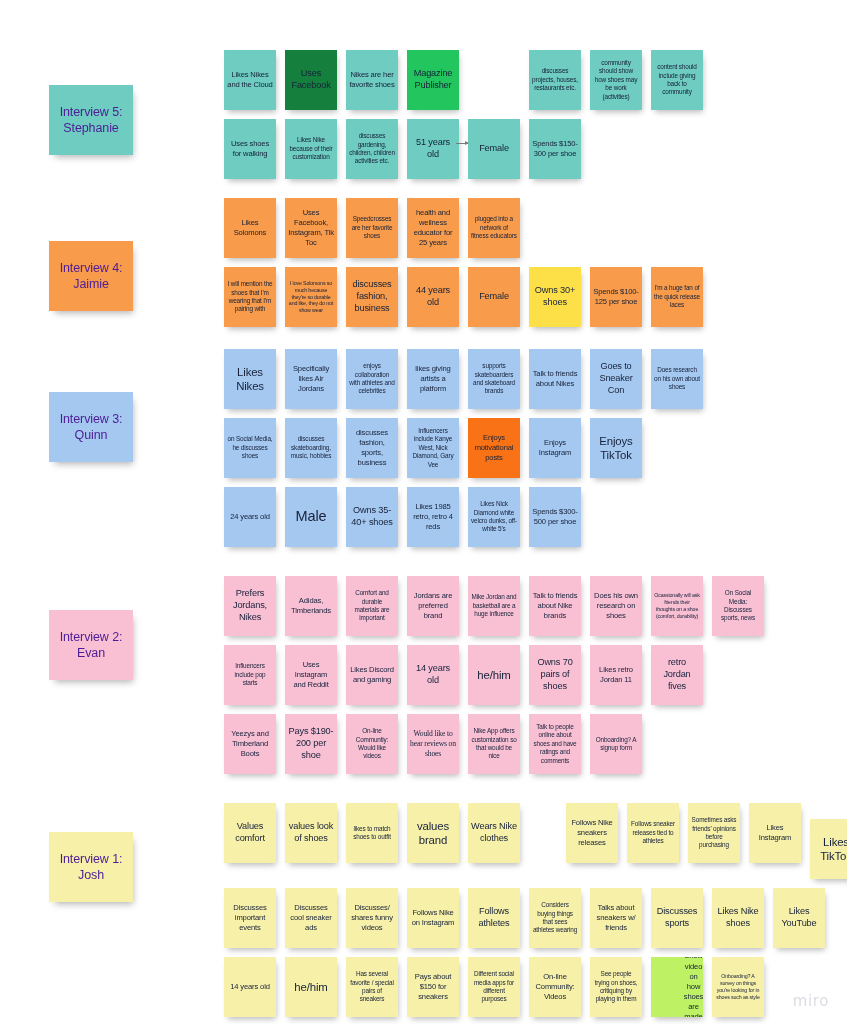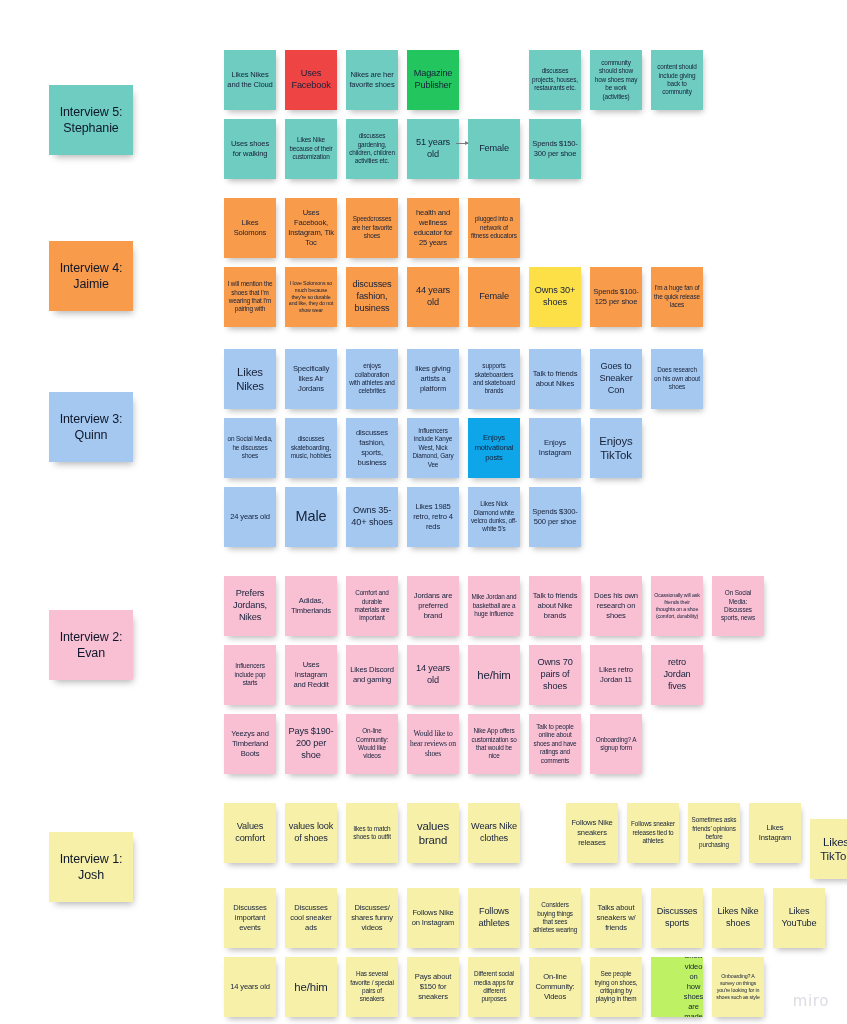--- a/index.html
+++ b/index.html
@@ -37,21 +37,21 @@
     height: 70px;
     display: flex;
     align-items: center;
     justify-content: center;
     text-align: center;
     box-sizing: border-box;
     padding: 4px 3px;
     font-size: 12.5px;
     line-height: 1.32;
     letter-spacing: -0.1px;
-    color: #0f172a;
+    color: #4c1d95;
     box-shadow: 3px 5px 7px -3px rgba(0,0,0,0.30);
   }
 
   
   .rows {
     position: absolute;
     left: 224px;
     top: 0;
   }
   .row {
@@ -123,21 +123,21 @@
   <div id="groups-host">
       <div class="group" style="top: 50px;">
         <div class="label-note" style="background: rgb(110, 204, 192); left: 49px; top: 35px;">
           <span>Interview 5: Stephanie</span>
         </div>
         <div class="rows">
           <div class="row">
             <div class="note h60 fs-m" style="background: rgb(110, 204, 192);">
               <span>Likes Nikes and the Cloud</span>
             </div>
-            <div class="note h60 fs-l" style="background: #ef4444;">
+            <div class="note h60 fs-l" style="background: #15803d;">
               <span>Uses Facebook</span>
             </div>
             <div class="note h60 fs-m" style="background: rgb(110, 204, 192);">
               <span>Nikes are her favorite shoes</span>
             </div>
             <div class="note h60 fs-l" style="background: #22c55e;">
               <span>Magazine Publisher</span>
             </div>
             <div class="spacer"></div>
             <div class="note h60 fs-s" style="background: rgb(110, 204, 192);">
@@ -259,21 +259,21 @@
             </div>
             <div class="note h60 fs-s" style="background: rgb(165, 200, 240);">
               <span>discusses skateboarding, music, hobbies</span>
             </div>
             <div class="note h60 fs-m" style="background: rgb(165, 200, 240);">
               <span>discusses fashion, sports, business</span>
             </div>
             <div class="note h60 fs-s" style="background: rgb(165, 200, 240);">
               <span>Influencers include Kanye West, Nick Diamond, Gary Vee</span>
             </div>
-            <div class="note h60 fs-m" style="background: #0ea5e9; justify-content: flex-end;">
+            <div class="note h60 fs-m" style="background: #f97316; justify-content: flex-end;">
               <span>Enjoys motivational posts</span>
             </div>
             <div class="note h60 fs-m" style="background: rgb(165, 200, 240);">
               <span>Enjoys Instagram</span>
             </div>
             <div class="note h60 fs-xl" style="background: rgb(165, 200, 240);">
               <span>Enjoys TikTok</span>
             </div>
           </div>
           <div class="row">

